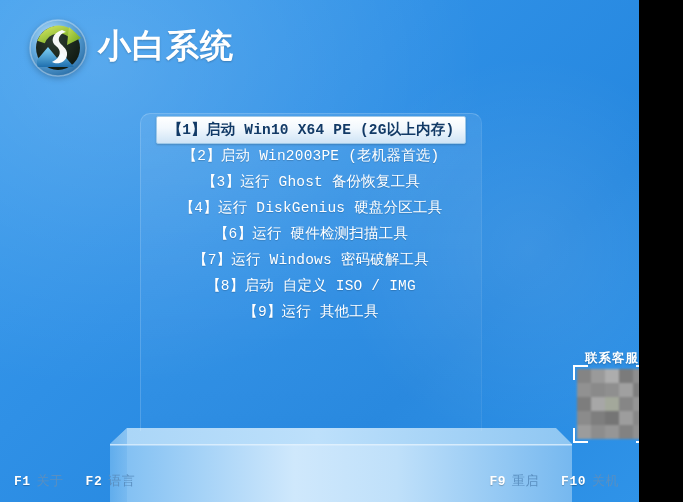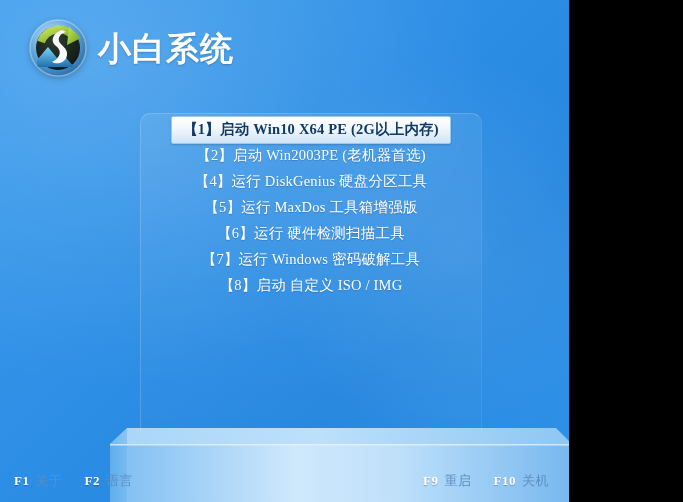--- a/index.html
+++ b/index.html
@@ -2,24 +2,24 @@
 <html><head>
 <meta charset="utf-8">
 <style>
   html, body {
     margin: 0;
     padding: 0;
     background: #000;
   }
   #screen {
     position: relative;
-    width: 569px;
+    width: 639px;
     height: 502px;
     overflow: hidden;
-    font-family: Liberation Serif, serif;
+    font-family: Liberation Mono, monospace;
     background: linear-gradient(135deg, #3a9ced 0%, #2f90e6 38%, #2587df 70%, #2f93e8 100%);
     user-select: none;
   }
   
   #bg-glow {
     position: absolute;
     left: -120px; top: -160px;
     width: 620px; height: 560px;
     background: radial-gradient(ellipse at 35% 40%, rgba(255,255,255,0.17) 0%, rgba(255,255,255,0.07) 38%, rgba(255,255,255,0.0) 68%);
     pointer-events: none;
@@ -260,33 +260,36 @@
   <div id="menu-panel"></div>
 
   <div id="menu-list">
       <div class="menu-item selected">
         <span class="hl"><span>【1】</span><span>启动 Win10 X64 PE (2G以上内存)</span></span>
       </div>
       <div class="menu-item">
         <span class="hl"><span>【2】</span><span>启动 Win2003PE (老机器首选)</span></span>
       </div>
       <div class="menu-item">
+        <span class="hl"><span>【3】</span><span>运行 Ghost 备份恢复工具</span></span>
+      </div>
+      <div class="menu-item">
         <span class="hl"><span>【4】</span><span>运行 DiskGenius 硬盘分区工具</span></span>
       </div>
       <div class="menu-item">
-        <span class="hl"><span>【5】</span><span>运行 MaxDos 工具箱增强版</span></span>
-      </div>
-      <div class="menu-item">
         <span class="hl"><span>【6】</span><span>运行 硬件检测扫描工具</span></span>
       </div>
       <div class="menu-item">
         <span class="hl"><span>【7】</span><span>运行 Windows 密码破解工具</span></span>
       </div>
       <div class="menu-item">
         <span class="hl"><span>【8】</span><span>启动 自定义 ISO / IMG</span></span>
+      </div>
+      <div class="menu-item">
+        <span class="hl"><span>【9】</span><span>运行 其他工具</span></span>
       </div>
     </div>
 
   <div id="contact-panel">
     <div id="contact-title">联系客服</div>
     <div id="qr-frame">
       <div id="qr-mosaic">
           <div class="qr-cell" style="background: rgb(132, 132, 132);"></div>
           <div class="qr-cell" style="background: rgb(154, 154, 154);"></div>
           <div class="qr-cell" style="background: rgb(173, 173, 173);"></div>

